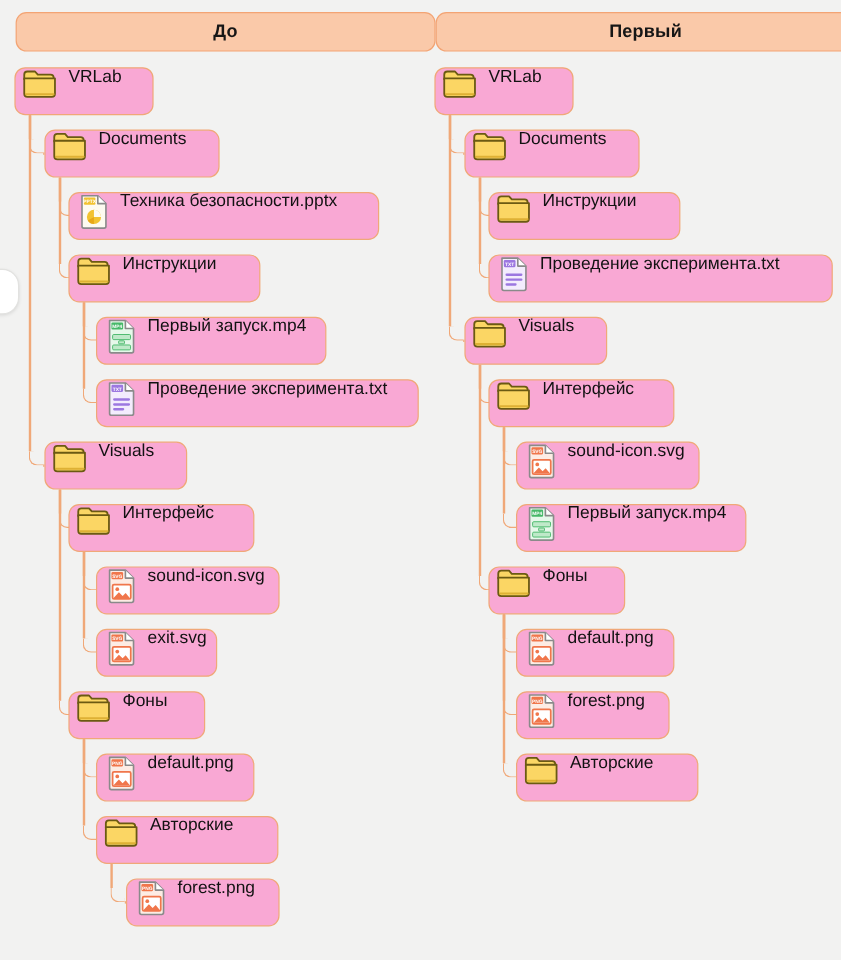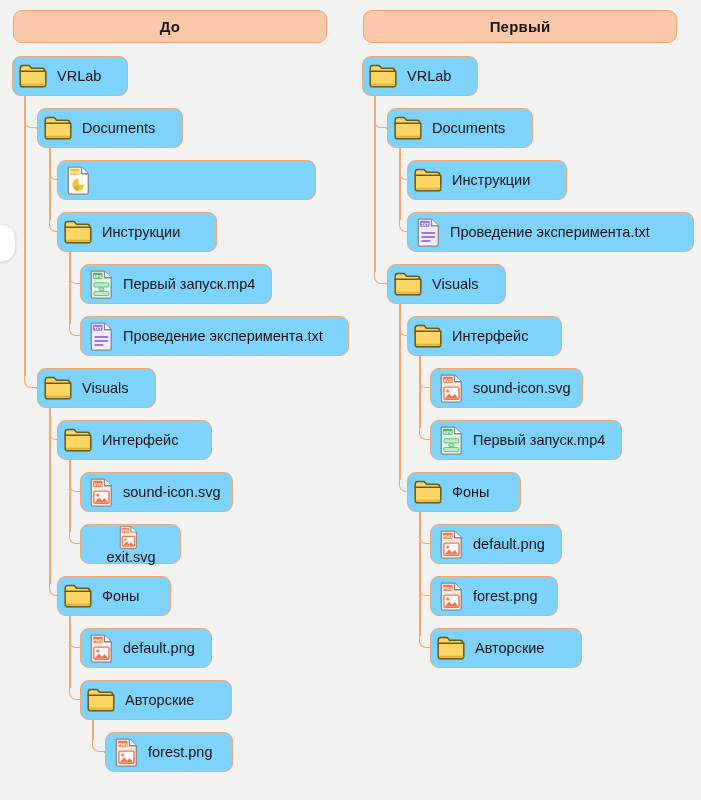--- a/index.html
+++ b/index.html
@@ -12,41 +12,41 @@
   }
   .board{position:absolute;left:0;top:0;width:701px;height:800px;}
 
   .column{position:absolute;top:0;width:350px;height:800px;}
   .col-left{left:0;}
   .col-right{left:350px;}
 
   .col-header{
     position:absolute;
     left:13px;top:10px;
-    width:314px;height:33px;
+    width:350px;height:33px;
     background:#fac9a9;
     border:1.4px solid #f3a474;
     border-radius:9px;
     box-sizing:border-box;
     display:flex;align-items:center;justify-content:center;
     font-size:15px;font-weight:bold;color:#161616;
     letter-spacing:.2px;
   }
 
   .tree{position:absolute;left:0;top:56px;width:350px;}
 
   
   .node{
     position:absolute;
     height:40px;
     box-sizing:border-box;
-    background:#7dd3fc;
+    background:#f9a8d4;
     border:1.3px solid #f0a878;
     border-radius:9px;
-    display:flex;align-items:center;
+    display:flex;align-items:flex-start;
     padding-left:5px;padding-right:13px;
     white-space:nowrap;
     z-index:3;
   }
   .node .label{
     font-size:14.5px;
     color:#121212;
     margin-left:9px;
     line-height:1;
   }
@@ -170,20 +170,21 @@
         <div class="node" style="left: 57px; top: 104px; width: 259px;">
           <svg class="dicon" viewBox="0 0 25 32">
     <path d="M2 2.2h13.6L22.6 9v19.4a1.6 1.6 0 0 1-1.6 1.6H3.6A1.6 1.6 0 0 1 2 28.4z" fill="#fdfaf0" stroke="#8a8a8a" stroke-width="1.4" stroke-linejoin="round"></path>
           <path d="M15.6 2.2V9h7" fill="#ffffff" stroke="#8a8a8a" stroke-width="1.4" stroke-linejoin="round"></path>
     <rect x="3.6" y="3.8" width="10" height="6.2" rx="1" fill="#f2c230"></rect>
           <text x="8.6" y="8.8" font-size="4.2" font-family="Liberation Sans, sans-serif" fill="#ffffff" text-anchor="middle" font-weight="bold">PPTX</text>
     <circle cx="12.3" cy="20.4" r="6.1" fill="#f2c230"></circle>
     <path d="M12.3 20.4V14.3a6.1 6.1 0 0 1 6.1 6.1z" fill="#fdfaf0"></path>
     <path d="M12.3 20.4l-5.3 3a6.1 6.1 0 0 0 5.3 3.1z" fill="#e8a716"></path>
   </svg>
+          <span class="label">Техника безопасности.pptx</span>
         </div>
         <div class="node" style="left: 57px; top: 156px; width: 160px;">
           <svg class="ficon" viewBox="0 0 30 26">
     <path d="M2.2 5.2a2.6 2.6 0 0 1 2.6-2.6h6.4l2.3 2.6h10.6a2.6 2.6 0 0 1 2.6 2.6v1.2H2.2z" fill="#fbd664" stroke="#6b5a12" stroke-width="1.5" stroke-linejoin="round"></path>
     <path d="M2.2 8.3h25.6v12.9a2.6 2.6 0 0 1-2.6 2.6H4.8a2.6 2.6 0 0 1-2.6-2.6z" fill="#fbd664" stroke="#6b5a12" stroke-width="1.5" stroke-linejoin="round"></path>
     <path d="M3.6 21.6h23.2" stroke="#d9ab2c" stroke-width="1.6" stroke-linecap="round" opacity=".85"></path>
   </svg>
           <span class="label">Инструкции</span>
         </div>
         <div class="node" style="left: 80px; top: 208px; width: 192px;">
@@ -231,21 +232,21 @@
     <path d="M2 2.2h13.6L22.6 9v19.4a1.6 1.6 0 0 1-1.6 1.6H3.6A1.6 1.6 0 0 1 2 28.4z" fill="#fdece4" stroke="#8a8a8a" stroke-width="1.4" stroke-linejoin="round"></path>
           <path d="M15.6 2.2V9h7" fill="#ffffff" stroke="#8a8a8a" stroke-width="1.4" stroke-linejoin="round"></path>
     <rect x="3.6" y="3.8" width="10" height="6.2" rx="1" fill="#f0764b"></rect>
           <text x="8.6" y="8.8" font-size="4.2" font-family="Liberation Sans, sans-serif" fill="#ffffff" text-anchor="middle" font-weight="bold">SVG</text>
     <rect x="4.6" y="14.6" width="15.6" height="12.4" rx="1.2" fill="#ffffff" stroke="#f0764b" stroke-width="1.5"></rect>
     <circle cx="8.6" cy="18.6" r="1.6" fill="#f0764b"></circle>
     <path d="M5.4 26.2l4.6-5 3.2 3.2 2.6-2.6 3.6 4.4z" fill="#f0764b"></path>
   </svg>
           <span class="label">sound-icon.svg</span>
         </div>
-        <div class="node" style="left: 80px; top: 468px; width: 101px; flex-direction: column;">
+        <div class="node" style="left: 80px; top: 468px; width: 101px;">
           <svg class="dicon" viewBox="0 0 25 32">
     <path d="M2 2.2h13.6L22.6 9v19.4a1.6 1.6 0 0 1-1.6 1.6H3.6A1.6 1.6 0 0 1 2 28.4z" fill="#fdece4" stroke="#8a8a8a" stroke-width="1.4" stroke-linejoin="round"></path>
           <path d="M15.6 2.2V9h7" fill="#ffffff" stroke="#8a8a8a" stroke-width="1.4" stroke-linejoin="round"></path>
     <rect x="3.6" y="3.8" width="10" height="6.2" rx="1" fill="#f0764b"></rect>
           <text x="8.6" y="8.8" font-size="4.2" font-family="Liberation Sans, sans-serif" fill="#ffffff" text-anchor="middle" font-weight="bold">SVG</text>
     <rect x="4.6" y="14.6" width="15.6" height="12.4" rx="1.2" fill="#ffffff" stroke="#f0764b" stroke-width="1.5"></rect>
     <circle cx="8.6" cy="18.6" r="1.6" fill="#f0764b"></circle>
     <path d="M5.4 26.2l4.6-5 3.2 3.2 2.6-2.6 3.6 4.4z" fill="#f0764b"></path>
   </svg>
           <span class="label">exit.svg</span>

